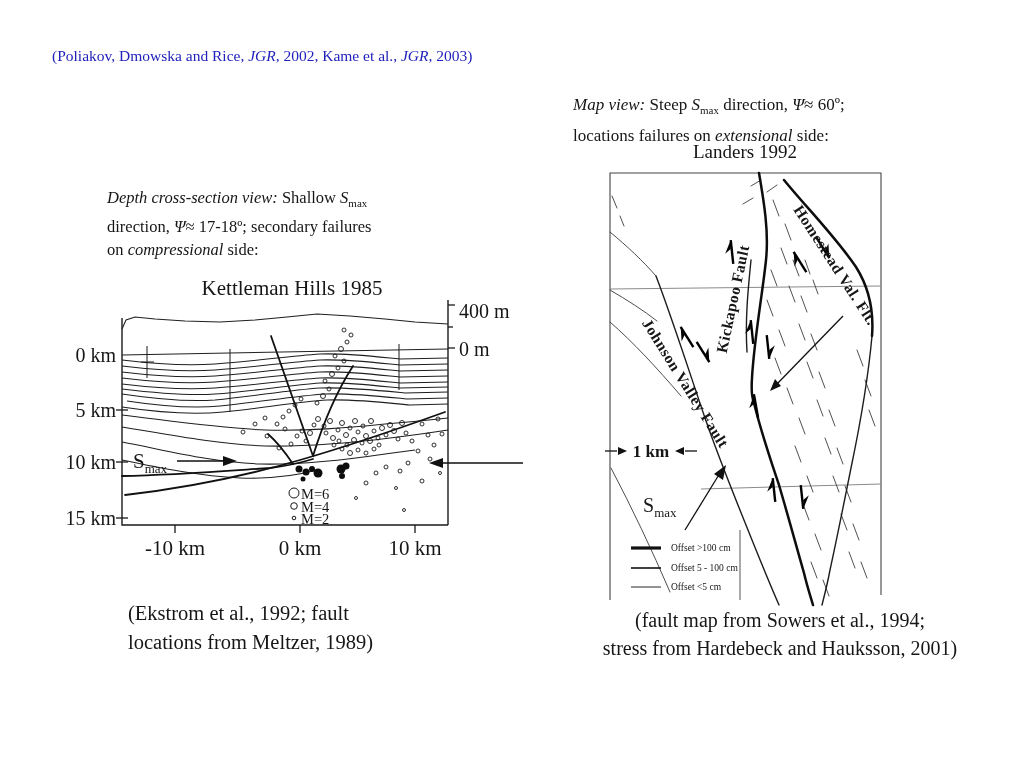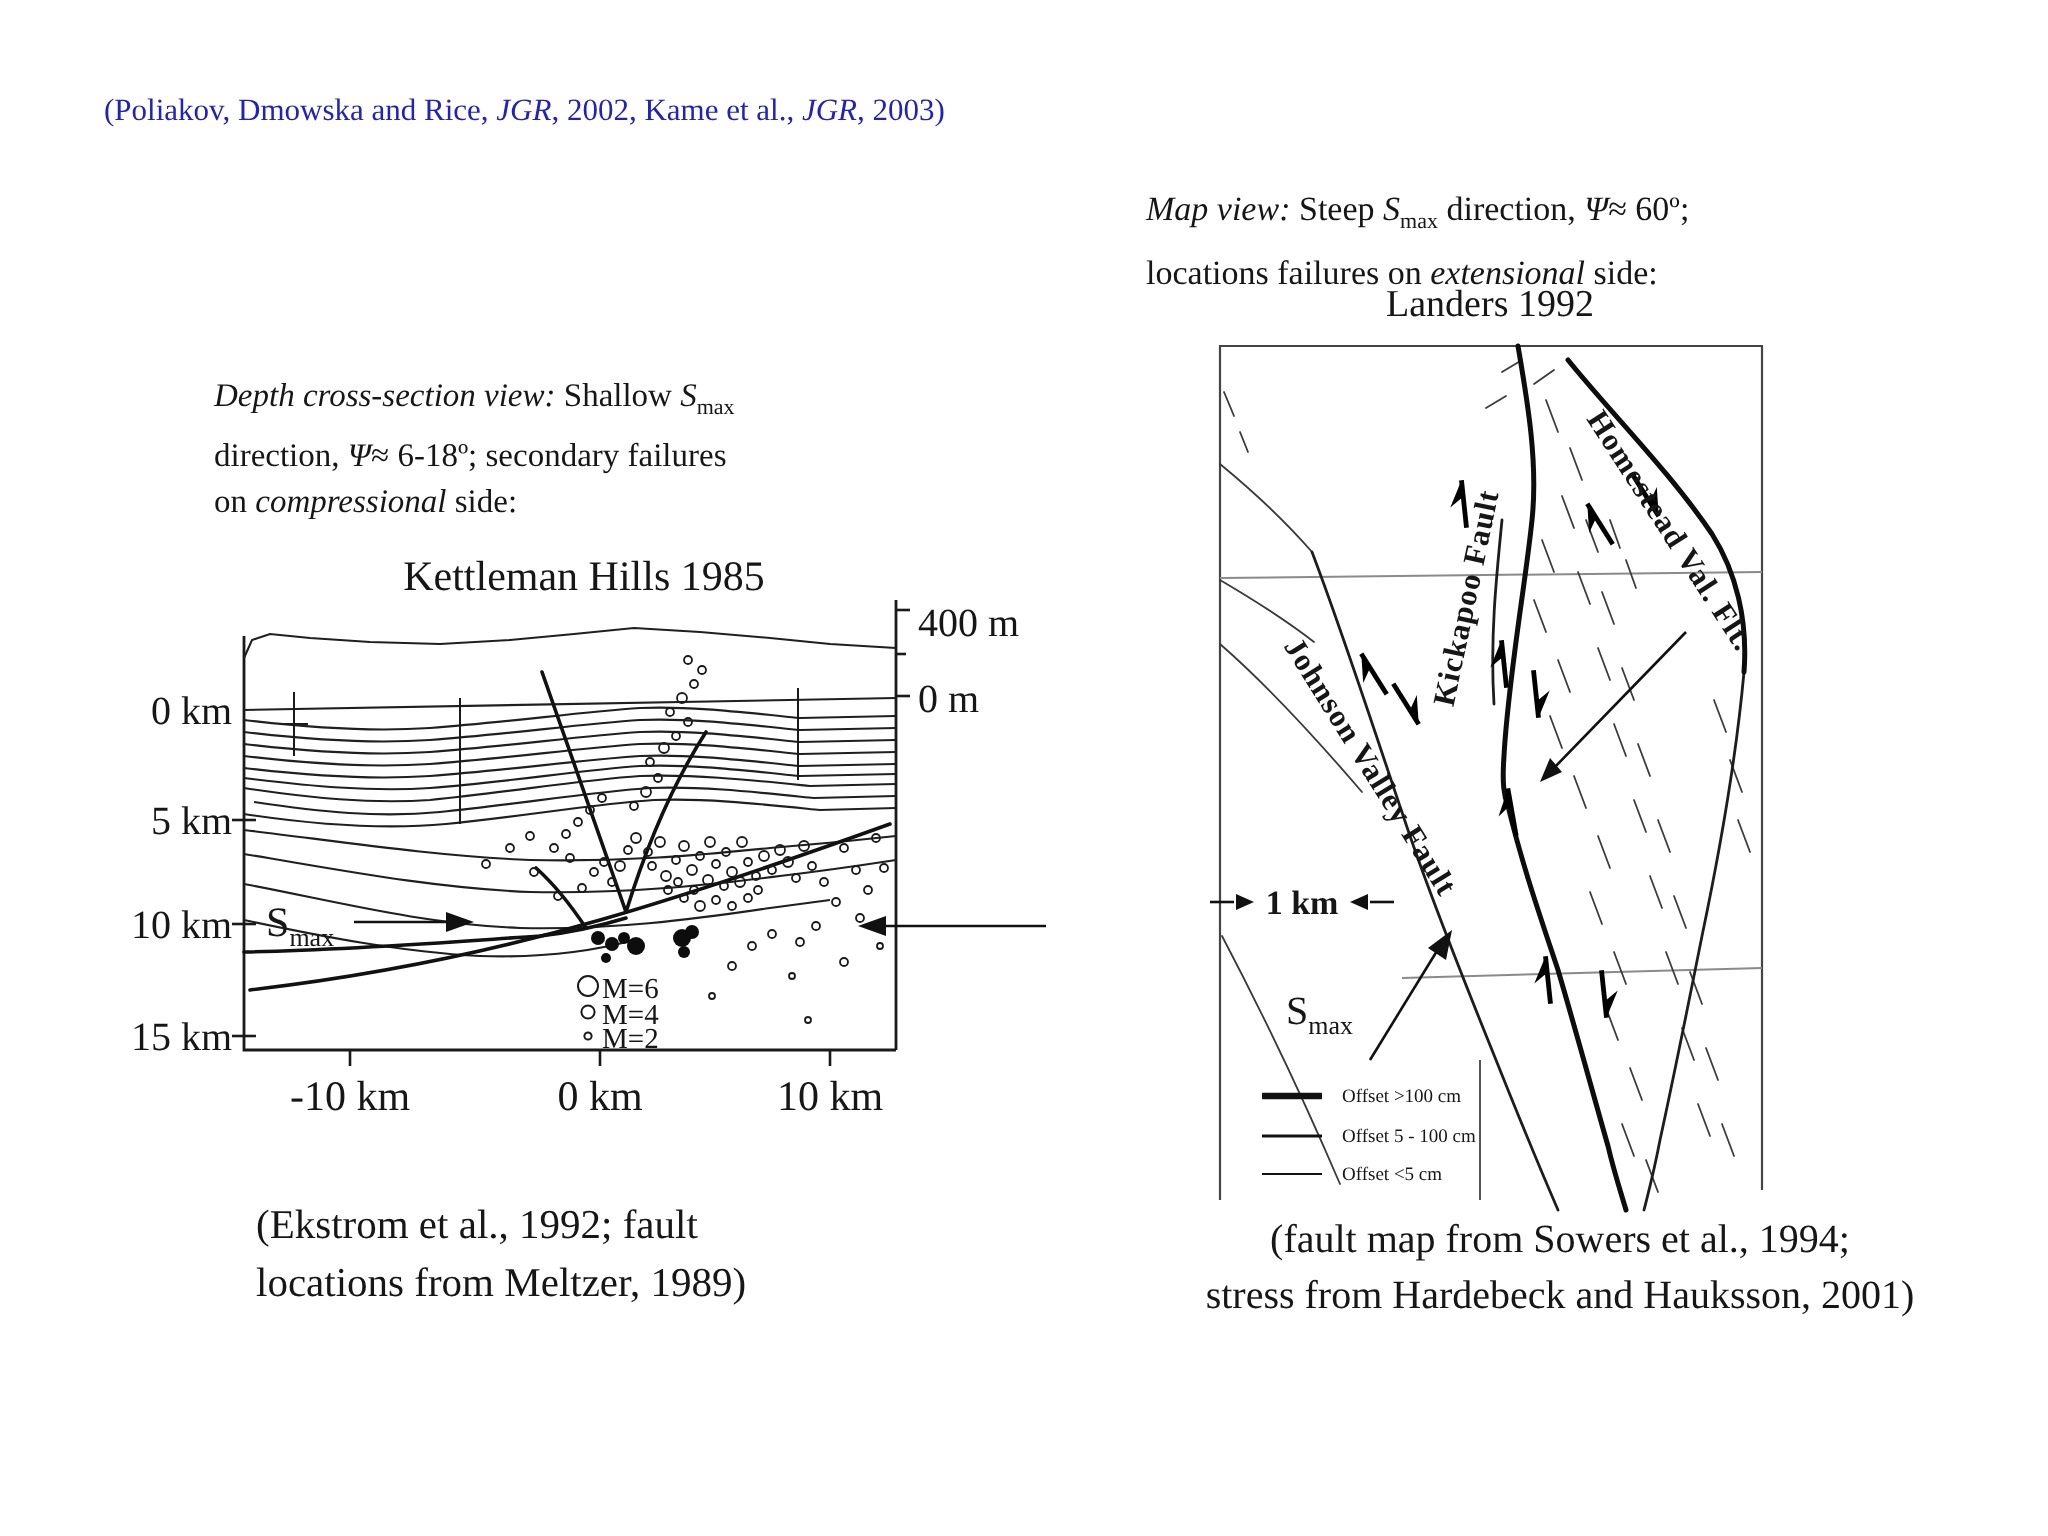--- a/index.html
+++ b/index.html
@@ -47,21 +47,21 @@
   <div class="abs citation"><span>(Poliakov, Dmowska and Rice, </span><span class="it">JGR</span><span>, 2002, Kame et al., </span><span class="it">JGR</span><span>, 2003)</span></div>
 
 
   <div class="abs note map-note">
     <div><span class="it">Map view:</span><span> Steep </span><span class="it">S</span><span class="sub">max</span><span> direction, </span><span class="it">Ψ</span><span>≈ 60º;</span></div>
     <div><span>locations failures on </span><span class="it">extensional</span><span> side:</span></div>
   </div>
 
   <div class="abs note depth-note">
     <div><span class="it">Depth cross-section view:</span><span> Shallow </span><span class="it">S</span><span class="sub">max</span></div>
-    <div><span>direction, </span><span class="it">Ψ</span><span>≈ 6-18º; secondary failures</span></div>
+    <div><span>direction, </span><span class="it">Ψ</span><span>≈ 17-18º; secondary failures</span></div>
     <div><span>on </span><span class="it">compressional</span><span> side:</span></div>
   </div>
 
   <svg class="abs" style="left:55px;top:272px;" width="470" height="292" viewBox="0 0 470 292">
     <text x="237" y="23" text-anchor="middle" font-size="21">Kettleman Hills 1985</text>
 
     <path class="frame" d="M67,46 L67,253 L393,253"></path>
     <path class="frame" d="M393,28 L393,253"></path>
     <line class="tick" x1="393" y1="33" x2="400" y2="33"></line>
     <line class="tick" x1="393" y1="55" x2="398" y2="55"></line>

